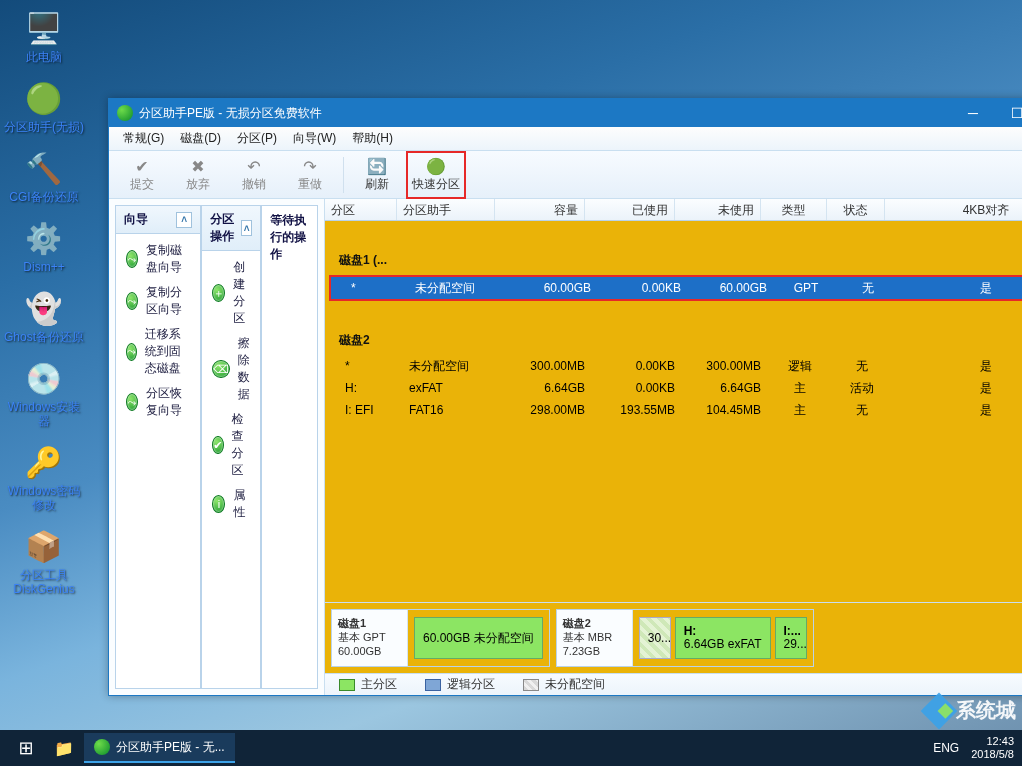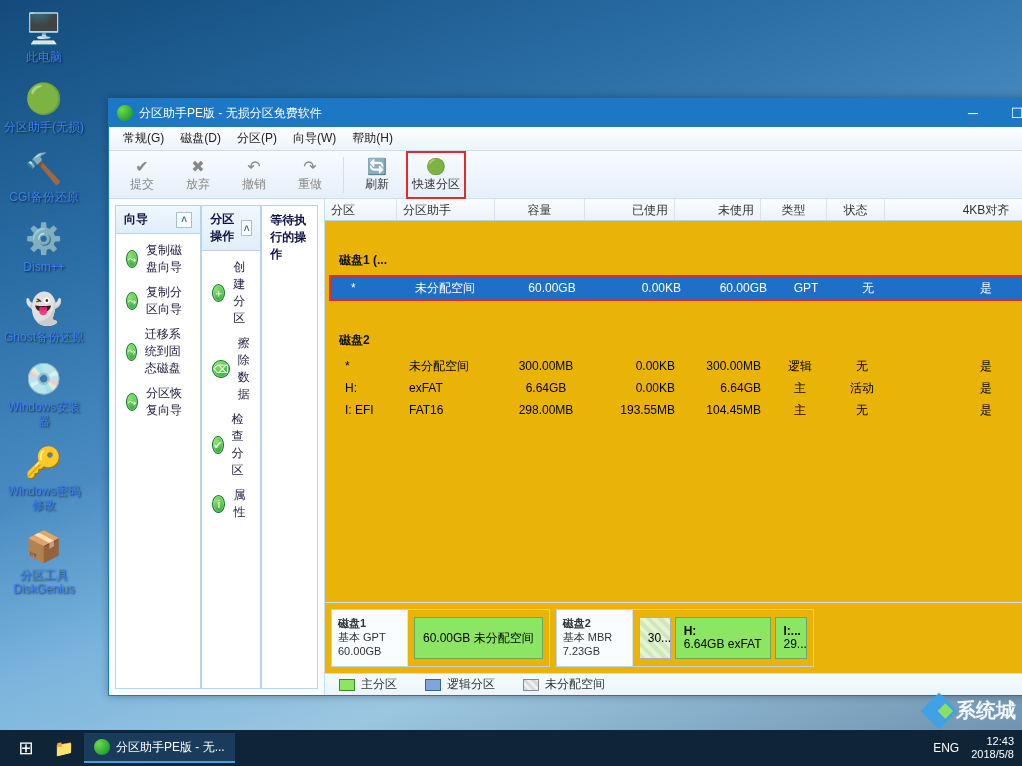--- a/index.html
+++ b/index.html
@@ -59,21 +59,21 @@
 .panel-hd .collapse { border:1px solid #a0c2dd; background:#fff; width:16px; height:16px; display:flex; align-items:center; justify-content:center; font-size:10px; color:#3676aa; cursor:pointer;}
 .panel-body { padding:4px 6px; }
 .panel-item { display:flex; align-items:center; gap:8px; padding:4px 4px; font-size:12px; color:#224; cursor:pointer; }
 .panel-item .dot { width:18px; height:18px; border-radius:50%; background:radial-gradient(circle at 35% 30%,#8de56a,#1b9a2f); border:1px solid #0d7a22; box-shadow:inset 0 0 2px #fff; display:flex;align-items:center;justify-content:center;color:#fff;font-size:11px;}
 .pending-text { font-size:12px; font-weight:bold; padding:6px 8px 8px; color:#114;}
 
 
 .content { flex:1; display:flex; flex-direction:column; min-width:0; }
 .table-hd { display:flex; background:linear-gradient(#fbfdff,#ebf3fa); border-bottom:1px solid #b9d3ea; font-size:12px; color:#333; height:22px; }
 .table-hd div { padding:3px 6px; border-right:1px solid #d4e4f1; }
-.c-part{width:72px} .c-fs{width:98px} .c-cap{width:90px;text-align:center} .c-used{width:90px;text-align:right} .c-free{width:86px;text-align:right} .c-type{width:66px;text-align:center} .c-stat{width:58px;text-align:center} .c-4k{flex:1;text-align:center;border-right:none!important;}
+.c-part{width:72px} .c-fs{width:98px} .c-cap{width:90px;text-align:right} .c-used{width:90px;text-align:right} .c-free{width:86px;text-align:right} .c-type{width:66px;text-align:center} .c-stat{width:58px;text-align:center} .c-4k{flex:1;text-align:center;border-right:none!important;}
 
 .table-body { flex:1; overflow:auto; font-size:12px; padding:0; }
 .disk-title { font-weight:bold; padding:10px 14px 6px; color:#111;margin-top:21px; }
 .row { display:flex; padding:3px 6px; align-items:center; height:22px;}
 .row > div { padding:0 6px; }
 .row .c-part{padding-left:14px;}
 .row.sel { background:#1d6fc7; color:#fff; }
 .row-outline { border:2px solid #e62828; margin:0 4px 4px; }
 
 .viz-area { border-top:1px solid #c9dff0; padding:6px; display:flex; flex-direction:row; gap:6px; }

